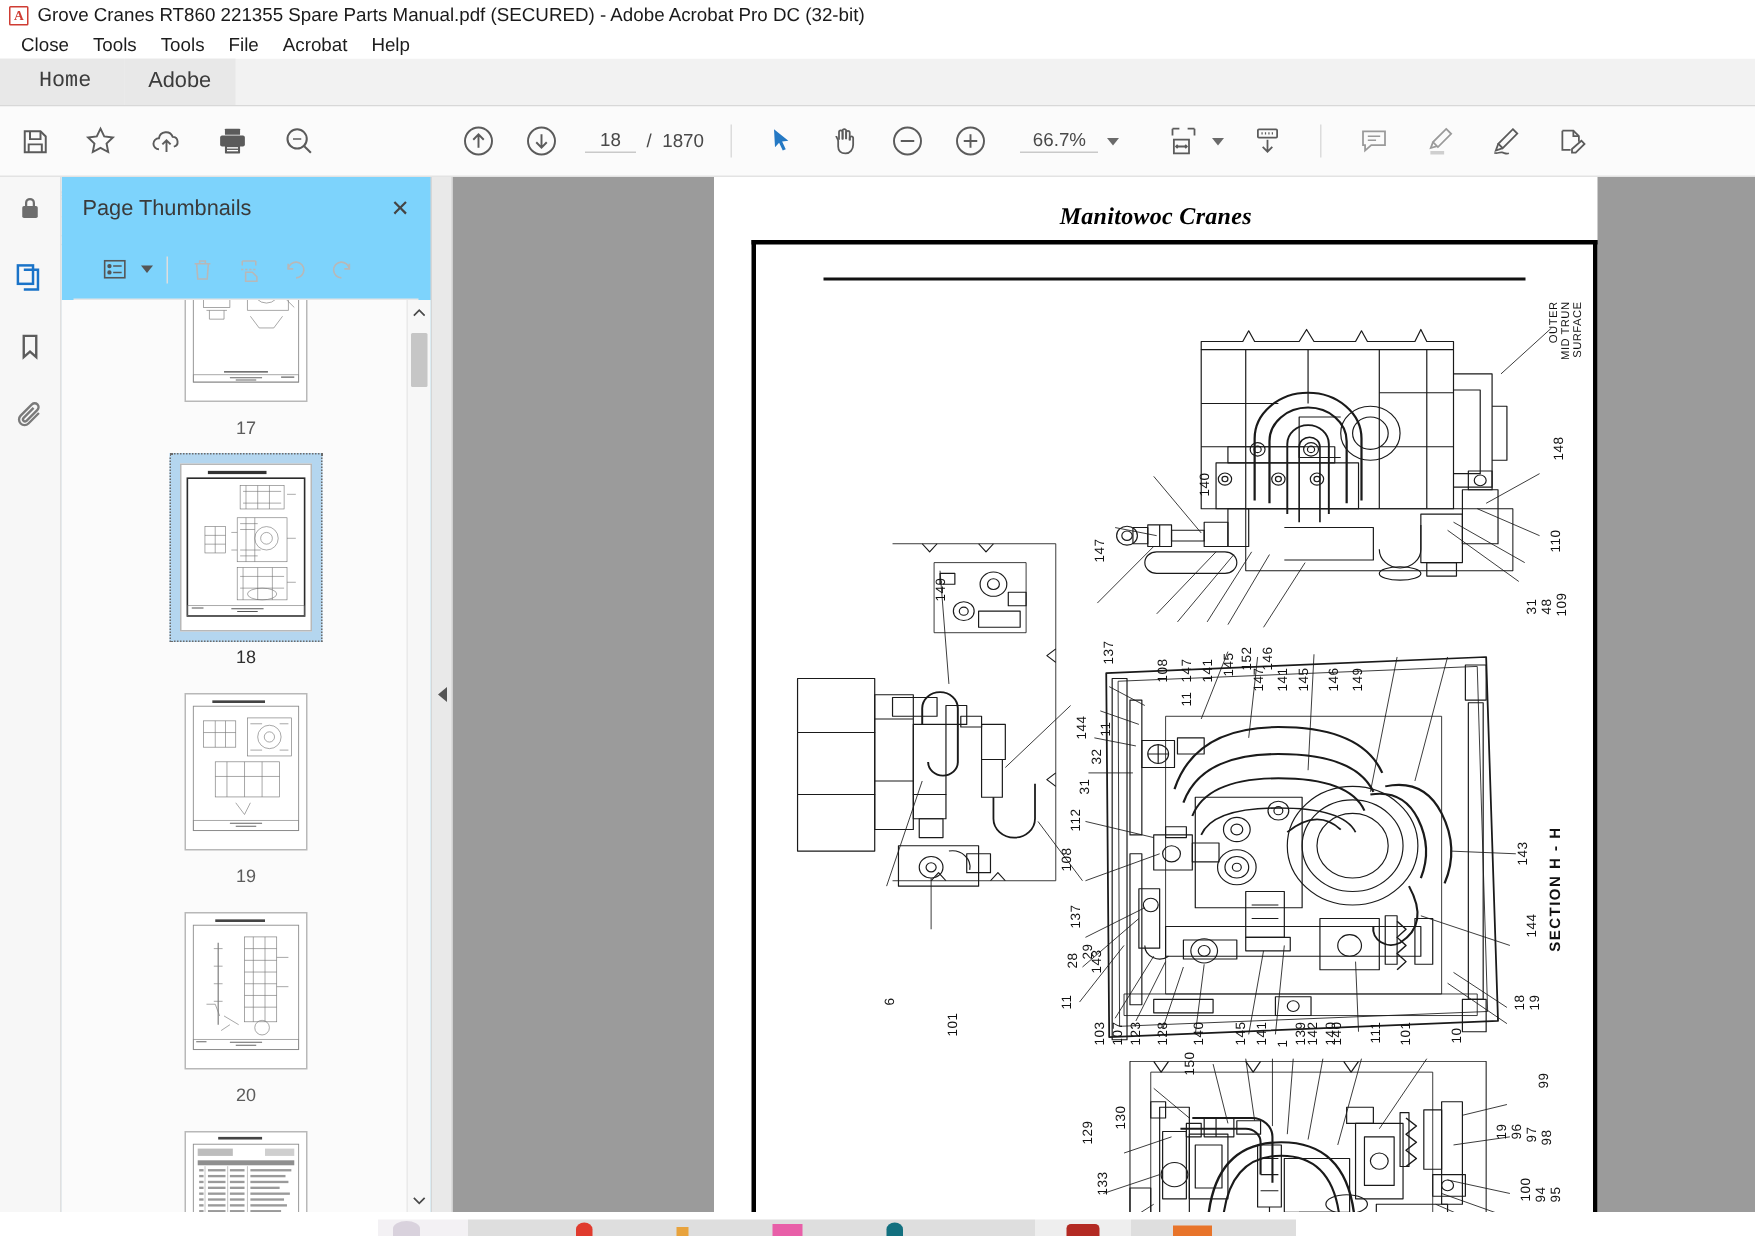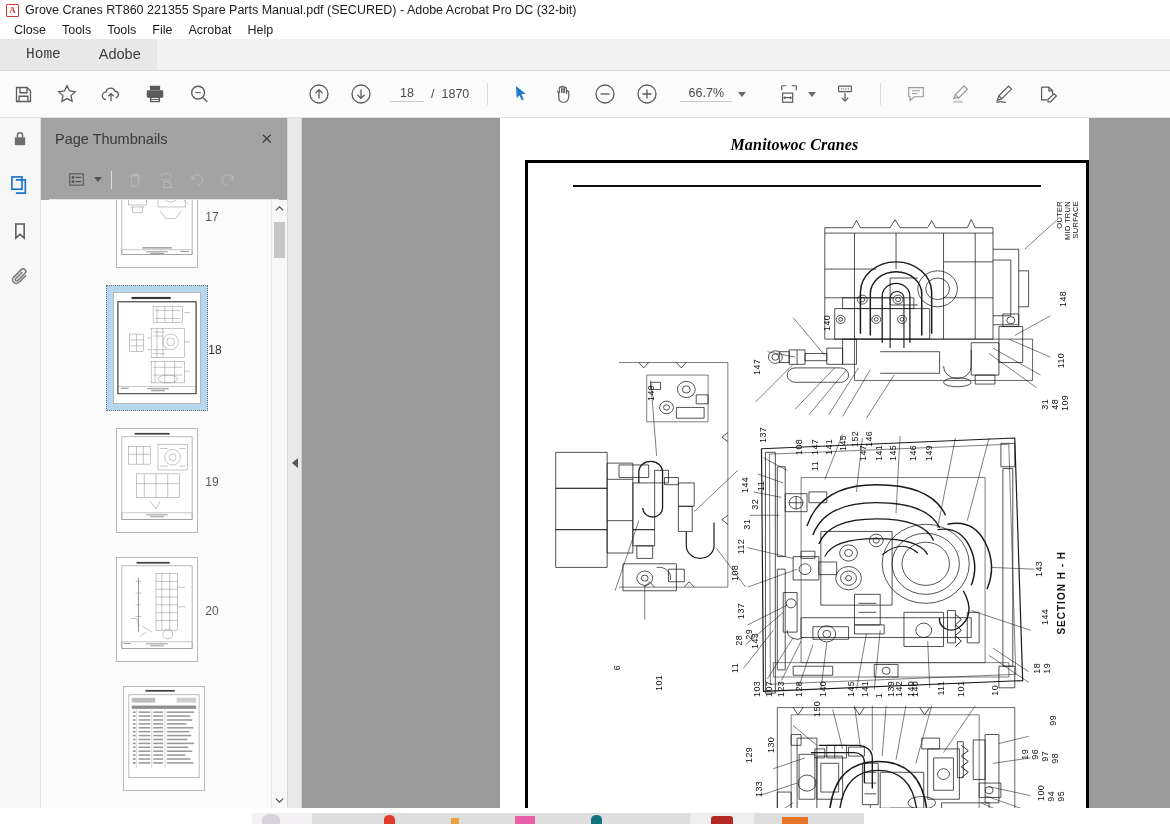--- a/index.html
+++ b/index.html
@@ -113,21 +113,21 @@
     position:relative; z-index:3;
   }
   .rail .ricon {
     width:30px; height:30px; display:flex; align-items:center; justify-content:center;
     color:#6d6d6d; cursor:default;
   }
   .rail .ricon.active { color:#1a73c8; }
 
   
   .thumbpanel {
-    width:247px; background:#a3a3a3; border-right:1px solid #d6d6d6;
+    width:247px; background:#7dd3fc; border-right:1px solid #d6d6d6;
     display:flex; flex-direction:column; position:relative; z-index:2;
   }
   .tp-header {
     height:42px; display:flex; align-items:center; justify-content:space-between;
     padding:0 14px 0 14px;
   }
   .tp-title { font-size:14.5px; color:#3a3a3a; }
   .tp-close { font-size:15px; color:#444; cursor:default; }
   .tp-toolbar {
     height:40px; display:flex; align-items:center; gap:4px; padding-left:14px;
@@ -136,21 +136,21 @@
   .tp-toolbar .tbi {
     width:27px;height:27px;display:flex;align-items:center;justify-content:center;
     color:#8d8d8d;cursor:default;
   }
   .tp-toolbar .tbi.en { color:#6a6a6a; }
   .tp-sep { width:1px;height:18px;background:#dedede;margin:0 5px; }
   .thumblist {
     flex:1; overflow:hidden; position:relative; background:#fbfbfb;
     display:flex; flex-direction:column; align-items:center; padding-top:2px;
   }
-  .thumb-item { display:flex; flex-direction:row; align-items:center; margin-bottom:10px; }
+  .thumb-item { display:flex; flex-direction:column; align-items:center; margin-bottom:10px; }
   .thumb-box {
     padding:6px; background:transparent; border:1px dotted transparent;
     display:flex; align-items:center; justify-content:center;
   }
   .thumb-item.sel .thumb-box { background:#b4d6ef; border:1px dotted #6b6b6b; }
   .thumb-page {
     width:82px; height:105px; background:#ffffff; border:1px solid #b8b8b8;
     position:relative; overflow:hidden;
   }
   .thumb-item.sel .thumb-page { width:88px; height:112px; }
@@ -177,21 +177,21 @@
   .collapse-tab {
     position:absolute; left:0; top:0; bottom:0; width:14px; background:#e9e9e9;
     display:flex; align-items:center; justify-content:center; z-index:3;
     border-right:1px solid #d0d0d0;
   }
   .collapse-tab .tri {
     width:0;height:0;border-top:5px solid transparent;border-bottom:5px solid transparent;
     border-right:6px solid #555;
   }
   .page-sheet {
-    position:absolute; left:212px; top:0; width:589px; height:100%;
+    position:absolute; left:188px; top:0; width:589px; height:100%;
     background:#ffffff;
   }
   .doc-head {
     text-align:center; font-family:"Liberation Serif", serif; font-weight:bold;
     font-style:italic; font-size:16px; color:#000; padding-top:18px; letter-spacing:.2px;
   }
   .doc-frame {
     position:absolute; left:25px; right:0px; top:42px; bottom:-20px;
     border:3px solid #000; border-bottom:none; background:#fff;
   }

